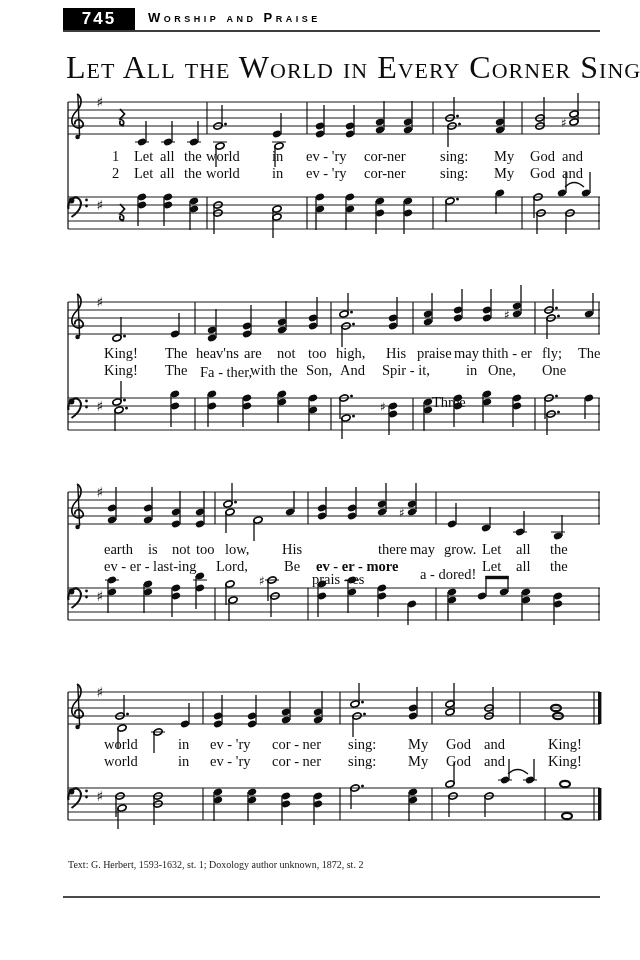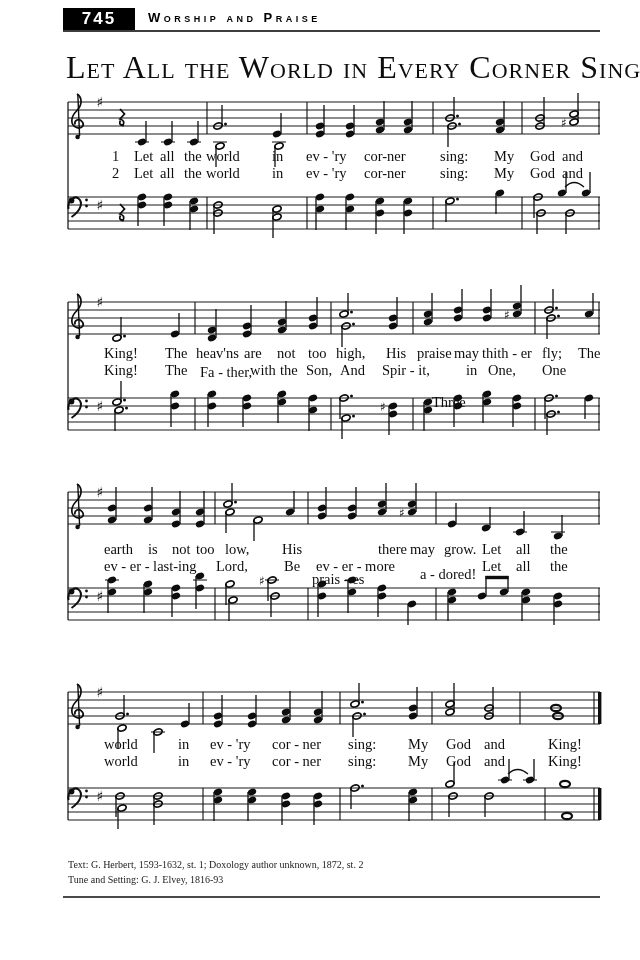--- a/index.html
+++ b/index.html
@@ -556,21 +556,20 @@
           <ellipse cx="567" cy="816" rx="5" ry="3.2" fill="none" stroke="#0d0d0d" stroke-width="2.2"></ellipse>
           <line x1="594" y1="788" x2="594" y2="820" stroke="#0d0d0d" stroke-width="1.1"></line>
           <rect x="598" y="788" width="3.4" height="32" fill="#0d0d0d"></rect>
         </g>
         <line x1="68" y1="692" x2="68" y2="820" stroke="#0d0d0d" stroke-width="1.2"></line>
       </svg>
     </div>
 
   <div class="credits">
     <div>Text: G. Herbert, 1593-1632, st. 1; Doxology author unknown, 1872, st. 2</div>
-    <div>Tune and Setting: G. J. Elvey, 1816-93</div>
   </div>
   <div class="footer-rule"></div>
 
 <span class="lyric" style="left: 112px; top: 148px;">1</span>
     <span class="lyric" style="left: 134px; top: 148px;">Let</span>
     <span class="lyric" style="left: 160px; top: 148px;">all</span>
     <span class="lyric" style="left: 184px; top: 148px;">the</span>
     <span class="lyric" style="left: 206px; top: 148px;">world</span>
     <span class="lyric" style="left: 272px; top: 148px;">in</span>
     <span class="lyric" style="left: 306px; top: 148px;">ev - 'ry</span>
@@ -625,21 +624,21 @@
     <span class="lyric" style="left: 312px; top: 571px;">prais - es</span>
     <span class="lyric" style="left: 378px; top: 541px;">there</span>
     <span class="lyric" style="left: 410px; top: 541px;">may</span>
     <span class="lyric" style="left: 444px; top: 541px;">grow.</span>
     <span class="lyric" style="left: 482px; top: 541px;">Let</span>
     <span class="lyric" style="left: 516px; top: 541px;">all</span>
     <span class="lyric" style="left: 550px; top: 541px;">the</span>
     <span class="lyric" style="left: 104px; top: 558px;">ev - er - last-ing</span>
     <span class="lyric" style="left: 216px; top: 558px;">Lord,</span>
     <span class="lyric" style="left: 284px; top: 558px;">Be</span>
-    <span class="lyric" style="left: 316px; top: 558px;">ev - er - more</span>
+    <span class="lyric" style="left: 316px; top: 558px; font-weight: bold;">ev - er - more</span>
     <span class="lyric" style="left: 420px; top: 558px; margin-top: 8px;">a - dored!</span>
     <span class="lyric" style="left: 482px; top: 558px;">Let</span>
     <span class="lyric" style="left: 516px; top: 558px;">all</span>
     <span class="lyric" style="left: 550px; top: 558px;">the</span>
     <span class="lyric" style="left: 104px; top: 736px;">world</span>
     <span class="lyric" style="left: 178px; top: 736px;">in</span>
     <span class="lyric" style="left: 210px; top: 736px;">ev - 'ry</span>
     <span class="lyric" style="left: 272px; top: 736px;">cor - ner</span>
     <span class="lyric" style="left: 348px; top: 736px;">sing:</span>
     <span class="lyric" style="left: 408px; top: 736px;">My</span>

